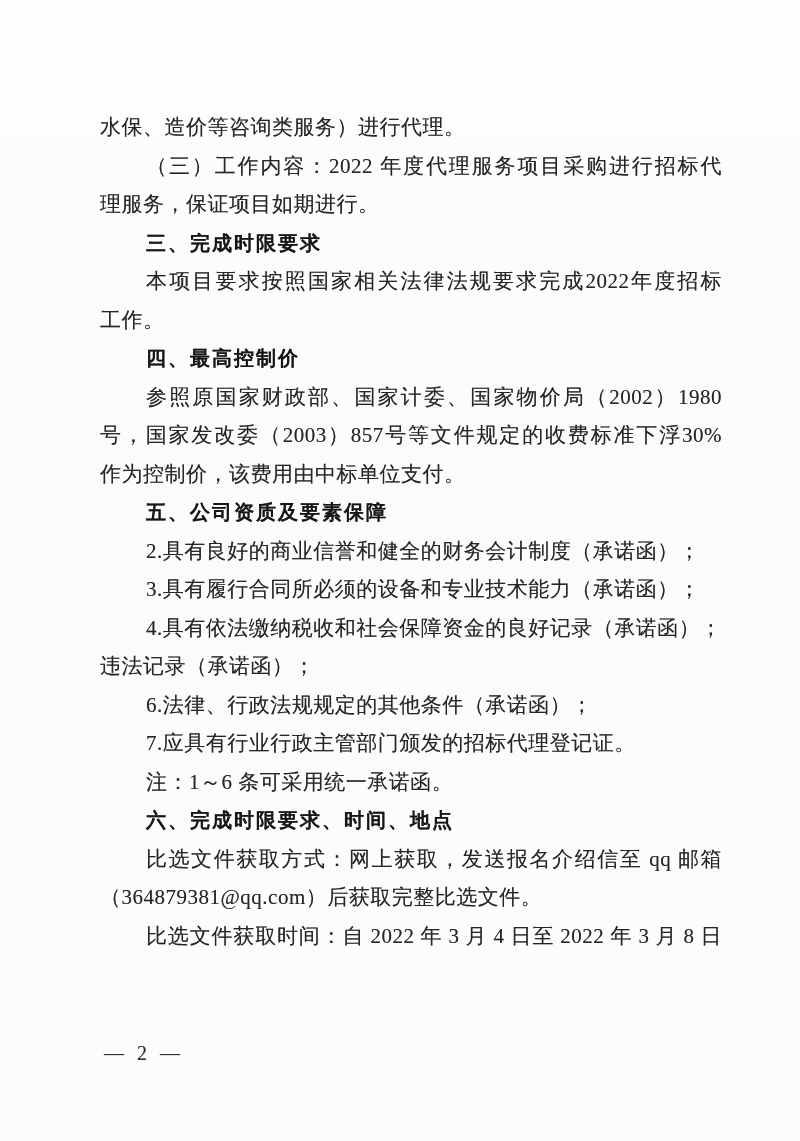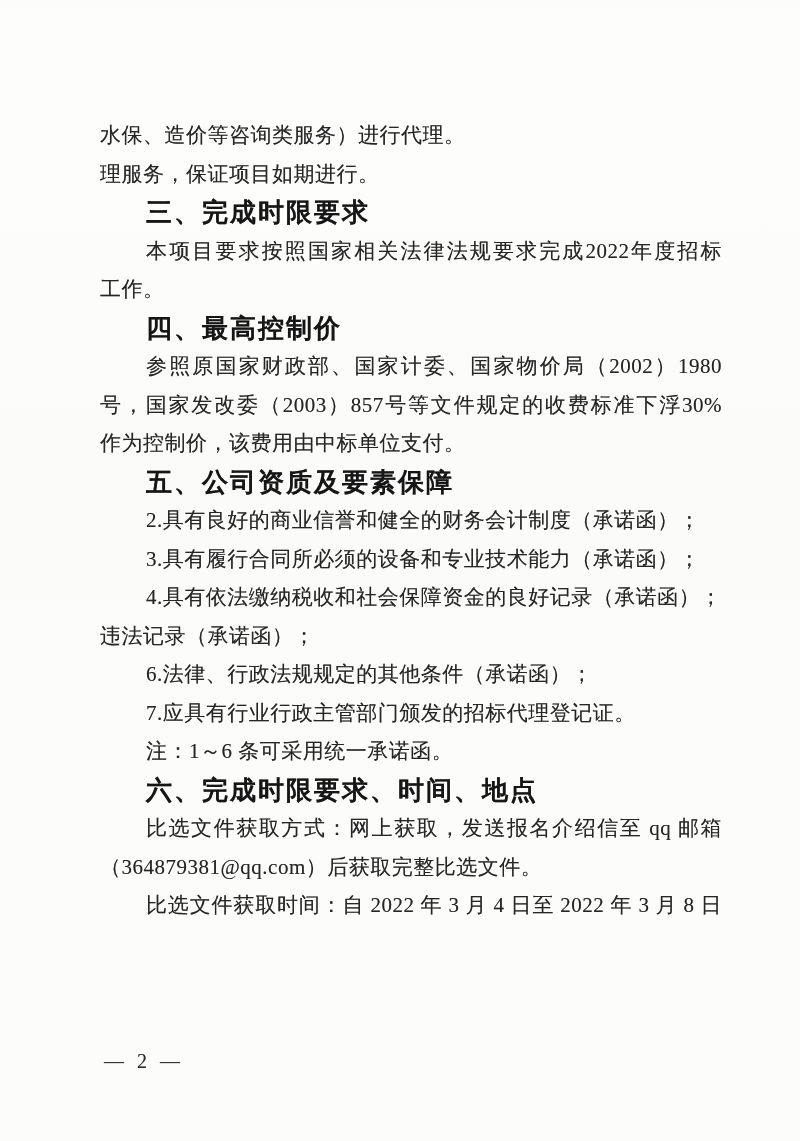--- a/index.html
+++ b/index.html
@@ -9,21 +9,21 @@
   body {
     width: 800px;
     height: 1141px;
     background: #fcfcfa;
     position: relative;
     overflow: hidden;
     font-family: "Liberation Serif", "DejaVu Serif", serif;
   }
   .page {
     position: absolute;
-    left: 0; top: 8px;
+    left: 0; top: 0;
     width: 800px;
     height: 861px;
     background: linear-gradient(180deg, #fdfdfc 0%, #fbfbf9 55%, #fcfcfa 100%);
   }
   .doc-body {
     position: absolute;
     left: 100px;
     top: 108px;
     width: 622px;
     color: #262626;
@@ -44,21 +44,21 @@
   }
   .line.fill {
     white-space: normal;
     text-align: justify;
     text-align-last: justify;
     overflow: hidden;
   }
   .line.heading {
     font-family: "Liberation Sans", "DejaVu Sans", sans-serif;
     font-weight: 700;
-    font-size: 26px;
+    font-size: 20px;
     letter-spacing: 2px;
     color: #161616;
     text-shadow: 0 0 0.5px rgba(20,20,20,0.55);
   }
   .page-number {
     position: absolute;
     left: 104px;
     top: 1042px;
     font-size: 20px;
     letter-spacing: 4px;
@@ -66,20 +66,21 @@
     font-family: "Liberation Serif", "DejaVu Serif", serif;
     text-shadow: 0 0 0.6px rgba(45,45,45,0.4);
   }
 </style>
 </head>
 <body>
 
 <div class="page">
   <div class="doc-body">
     <div class="line">水保、造价等咨询类服务）进行代理。</div>
+    <div class="line indent fill">（三）工作内容：2022 年度代理服务项目采购进行招标代</div>
     <div class="line">理服务，保证项目如期进行。</div>
     <h2 class="line heading indent">三、完成时限要求</h2>
     <div class="line indent fill">本项目要求按照国家相关法律法规要求完成2022年度招标</div>
     <div class="line">工作。</div>
     <h2 class="line heading indent">四、最高控制价</h2>
     <div class="line indent fill">参照原国家财政部、国家计委、国家物价局（2002）1980</div>
     <div class="line fill">号，国家发改委（2003）857号等文件规定的收费标准下浮30%</div>
     <div class="line">作为控制价，该费用由中标单位支付。</div>
     <h2 class="line heading indent">五、公司资质及要素保障</h2>
     <div class="line indent">2.具有良好的商业信誉和健全的财务会计制度（承诺函）；</div>

